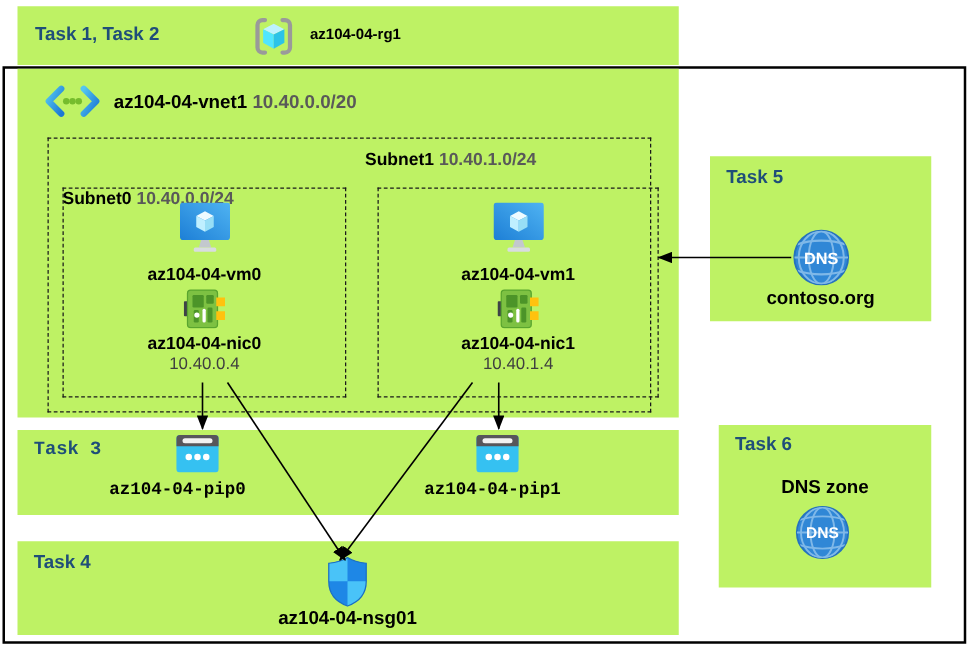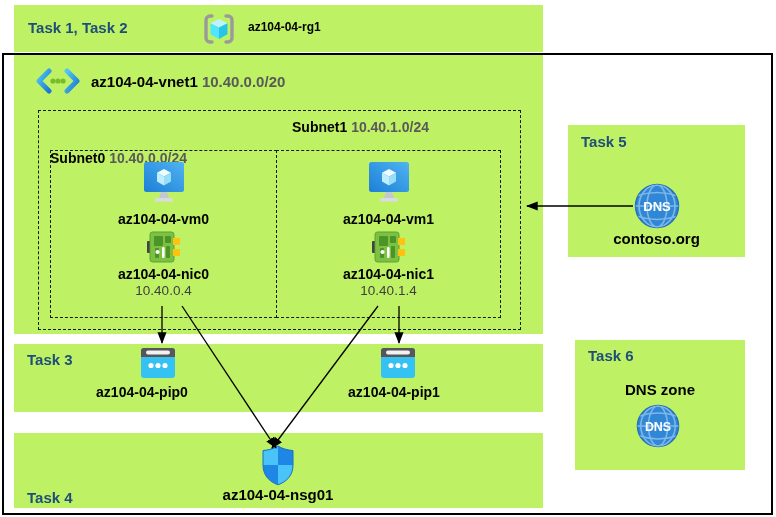--- a/index.html
+++ b/index.html
@@ -100,21 +100,21 @@
             <rect x="26" y="7" width="7" height="7" fill="#FFC20E"></rect>
             <rect x="26" y="18" width="7" height="7" fill="#FFC20E"></rect>
           </svg>
         </span>
         <span class="res-label" style="margin-top:3px;">az104-04-nic0</span>
         <span class="ip-label" style="margin-top:1px;">10.40.0.4</span>
       </div>
     </div>
 
     <div class="subnet-head" style="left:278px;top:64px;"><b>Subnet1</b> <span class="cidr">10.40.1.0/24</span></div>
-    <div class="dashed-box" style="left:262px;top:95px;width:225px;height:168px;">
+    <div class="dashed-box" style="left:288px;top:95px;width:225px;height:168px;">
       <div class="subnet-content" style="left:0;top:0;width:100%;">
         <span style="margin-top:11px;">
           <svg width="44" height="42" viewBox="0 0 44 42">
             <rect x="2" y="0" width="40" height="30" rx="2.5" fill="url(#mon)"></rect>
             <polygon points="22,7 29,10.7 22,14.4 15,10.7" fill="#EEFBFF"></polygon>
             <polygon points="15,10.7 22,14.4 22,23.4 15,19.6" fill="#BFEFFF"></polygon>
             <polygon points="29,10.7 22,14.4 22,23.4 29,19.6" fill="#97DEF6"></polygon>
             <polygon points="19,30 25,30 27,36 17,36" fill="#C3C8CE"></polygon>
             <rect x="13" y="36" width="18" height="3.4" rx="1.2" fill="#D8DCE0"></rect>
           </svg>
@@ -156,21 +156,21 @@
           <path d="M2,13 Q23,6 44,13"></path>
           <path d="M2,33 Q23,40 44,33"></path>
           <line x1="1" y1="23" x2="45" y2="23"></line>
         </g>
         <text x="23" y="28" text-anchor="middle" font-family="Liberation Sans, sans-serif" font-size="13" font-weight="700" fill="#ffffff">DNS</text>
       </svg>
     </div>
     <div class="centered res-label" style="left:0;top:105px;width:100%;font-size:15px;">contoso.org</div>
   </div>
 
-  <div class="panel" style="left:14px;top:344px;width:529px;height:68px;">
+  <div class="panel" style="left:14px;top:344px;width:529px;height:68px;font-family:Liberation Mono, monospace;">
     <div class="task-label" style="left:13px;top:7px;">Task 3</div>
     <div style="position:absolute;left:127px;top:4px;">
       <svg width="34" height="30" viewBox="0 0 34 30">
         <rect x="0" y="0" width="34" height="30" rx="3" fill="#35C1F1"></rect>
         <path d="M3,0 h28 a3,3 0 0 1 3,3 v6 h-34 v-6 a3,3 0 0 1 3,-3 z" fill="#57565B"></path>
         <rect x="5" y="2.6" width="24" height="4" rx="2" fill="#F2F2F2"></rect>
         <circle cx="10" cy="17.5" r="2.6" fill="#ffffff"></circle>
         <circle cx="17" cy="17.5" r="2.6" fill="#ffffff"></circle>
         <circle cx="24" cy="17.5" r="2.6" fill="#ffffff"></circle>
       </svg>
@@ -183,21 +183,21 @@
         <rect x="5" y="2.6" width="24" height="4" rx="2" fill="#F2F2F2"></rect>
         <circle cx="10" cy="17.5" r="2.6" fill="#ffffff"></circle>
         <circle cx="17" cy="17.5" r="2.6" fill="#ffffff"></circle>
         <circle cx="24" cy="17.5" r="2.6" fill="#ffffff"></circle>
       </svg>
     </div>
     <div class="centered res-label" style="left:313px;top:40px;width:134px;">az104-04-pip1</div>
   </div>
 
   <div class="panel" style="left:14px;top:433px;width:529px;height:75px;">
-    <div class="task-label" style="left:13px;top:8px;margin-top:48px;">Task 4</div>
+    <div class="task-label" style="left:13px;top:8px;">Task 4</div>
     <div style="position:absolute;left:247px;top:12px;">
       <svg width="34" height="41" viewBox="0 0 34 41">
         <defs>
           <clipPath id="shieldclip">
             <path d="M17,1 C13,3.6 7.5,5.1 2,5.6 V20 C2,30 8,36.6 17,39.8 C26,36.6 32,30 32,20 V5.6 C26.5,5.1 21,3.6 17,1 Z"></path>
           </clipPath>
         </defs>
         <g clip-path="url(#shieldclip)">
           <rect x="0" y="0" width="34" height="41" fill="#1E87E6"></rect>
           <rect x="0" y="0" width="17" height="20" fill="#49C3F8"></rect>

